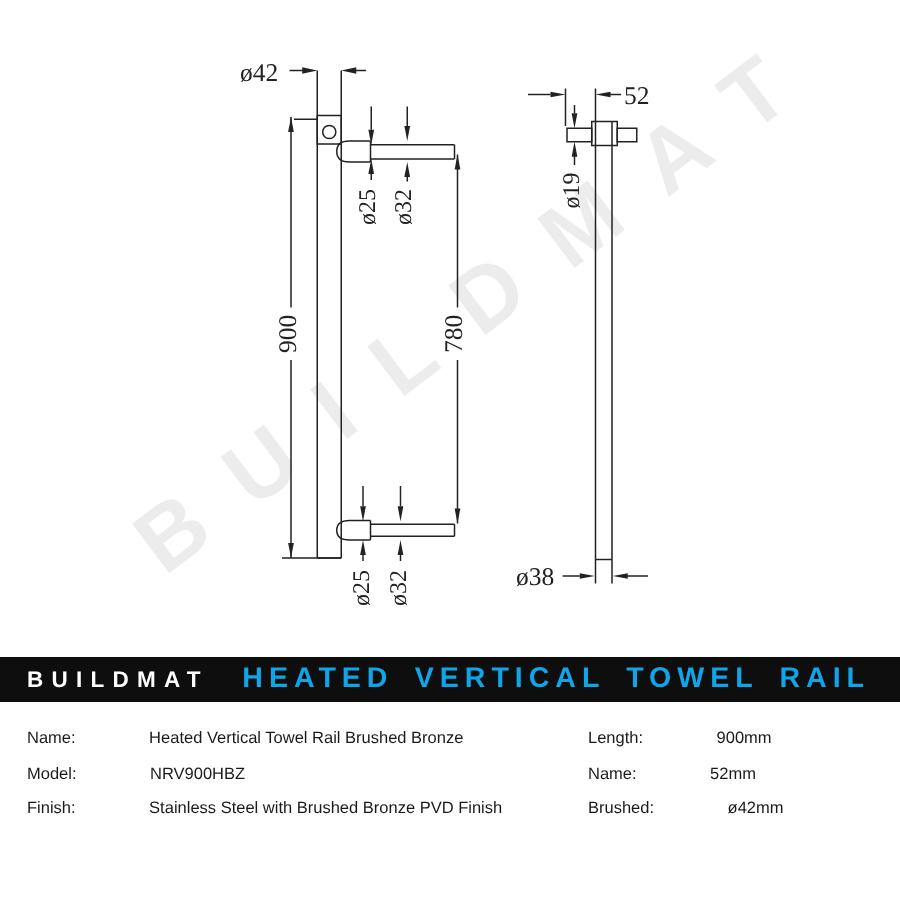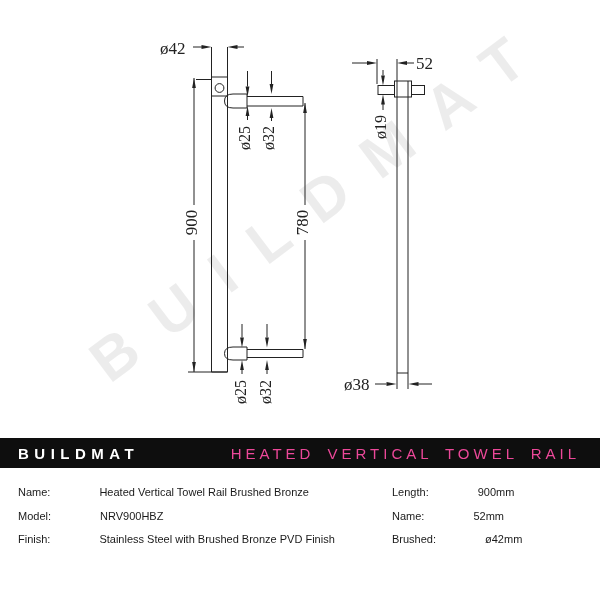--- a/index.html
+++ b/index.html
@@ -30,21 +30,21 @@
   
   .banner{
     position:absolute;left:0;top:438px;width:600px;height:30px;
     background:#0e0e0e;display:flex;align-items:center;justify-content:space-between;
     box-sizing:border-box;padding:0 20px 0 18px;
   }
   .banner .brand{
     color:#fff;font-size:15px;font-weight:bold;letter-spacing:5.5px;white-space:nowrap;
   }
   .banner .title{
-    color:#ec4899;font-size:15px;font-weight:normal;letter-spacing:4px;word-spacing:5px;white-space:nowrap;
+    color:#0ea5e9;font-size:19px;font-weight:bold;letter-spacing:4px;word-spacing:5px;white-space:nowrap;
   }
   
   .specs-left{position:absolute;left:18px;top:485px;width:355px;}
   .specs-right{position:absolute;left:392px;top:485px;width:200px;}
   .spec-row{font-size:11px;line-height:14px;margin-bottom:9.5px;white-space:nowrap;}
   .spec-label{font-weight:normal;margin-right:4px;}
   .spec-value{font-weight:normal;padding-left:45px;}
 </style>
 </head>
 <body>

